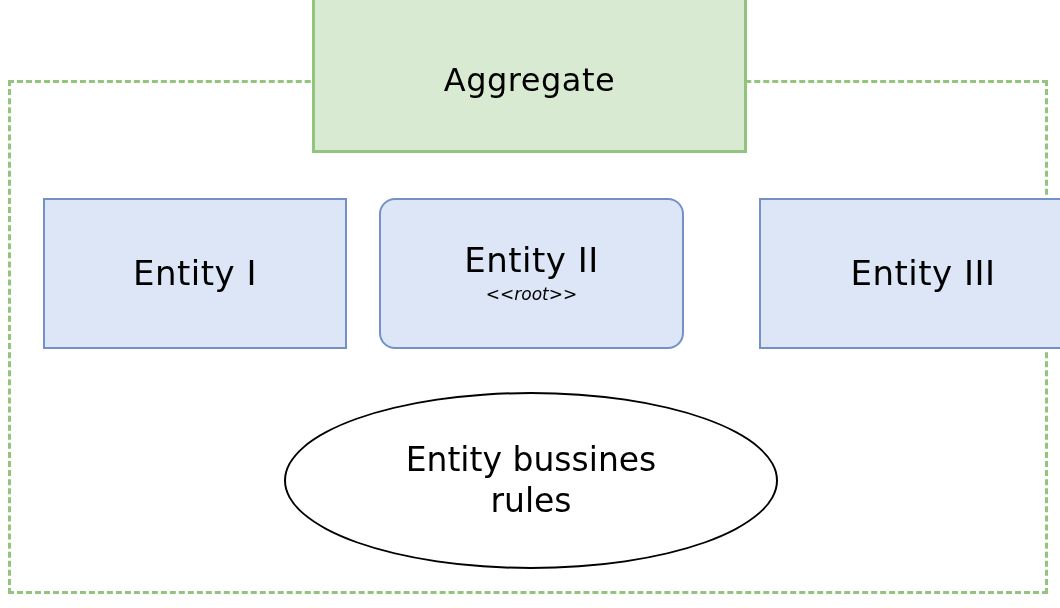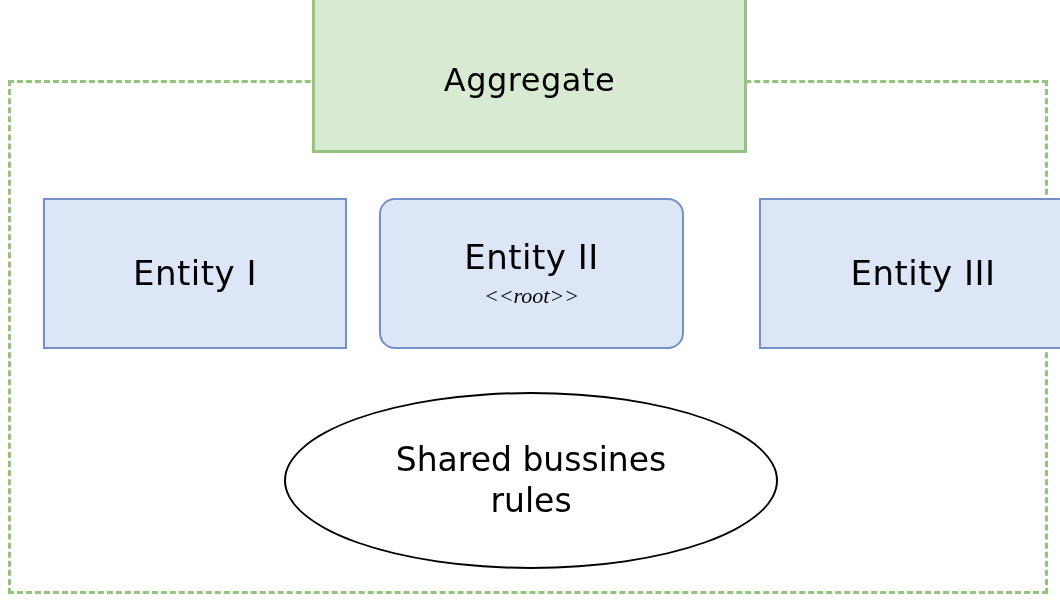--- a/index.html
+++ b/index.html
@@ -74,25 +74,24 @@
   .node-entity-1 { left: 43px;  width: 304px; }
   .node-entity-2 { left: 379px; width: 305px; border-radius: 16px; }
   .node-entity-3 { left: 759px; width: 328px; }
 
   .node-title {
     font-size: 34px;
     letter-spacing: 0.5px;
     white-space: nowrap;
   }
   .node-subtitle {
-    font-size: 22px;
+    font-size: 17px;
     font-style: italic;
     margin-top: 8px;
     white-space: nowrap;
-    font-family: Liberation Serif, serif;
   }
 
   
   .ellipse {
     position: absolute;
     left: 284px;
     top: 392px;
     width: 494px;
     height: 177px;
     box-sizing: border-box;
@@ -131,18 +130,18 @@
     <span class="node-title">Entity II</span>
     <span class="node-subtitle">&lt;&lt;root&gt;&gt;</span>
   </div>
 
   <div class="node node-entity node-entity-3">
     <span class="node-title">Entity III</span>
   </div>
 
   <div class="ellipse">
     <div class="ellipse-label">
-      <span>Shared bussines</span><br>
+      <span>Entity bussines</span><br>
       <span>rules</span>
     </div>
   </div>
 
 </div>
 
 </body></html>

